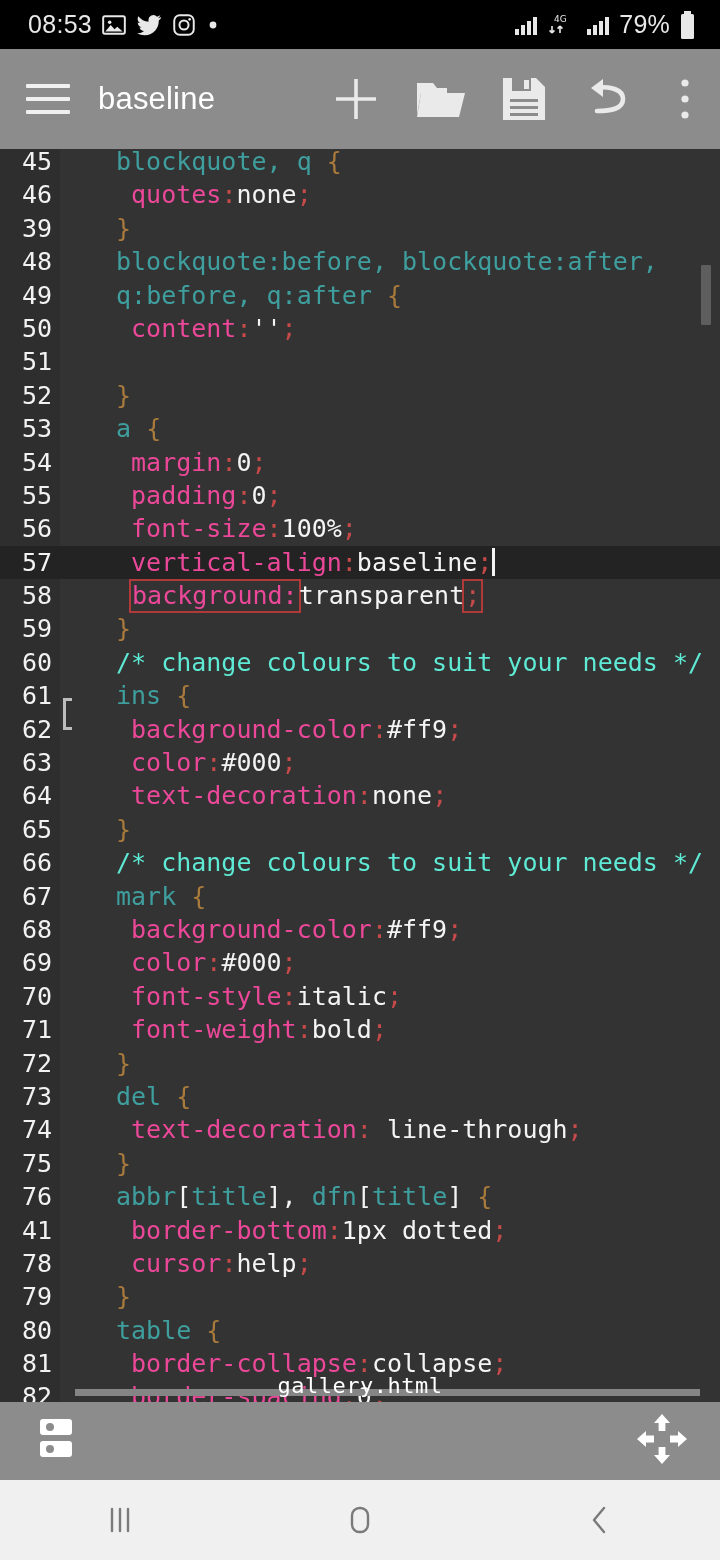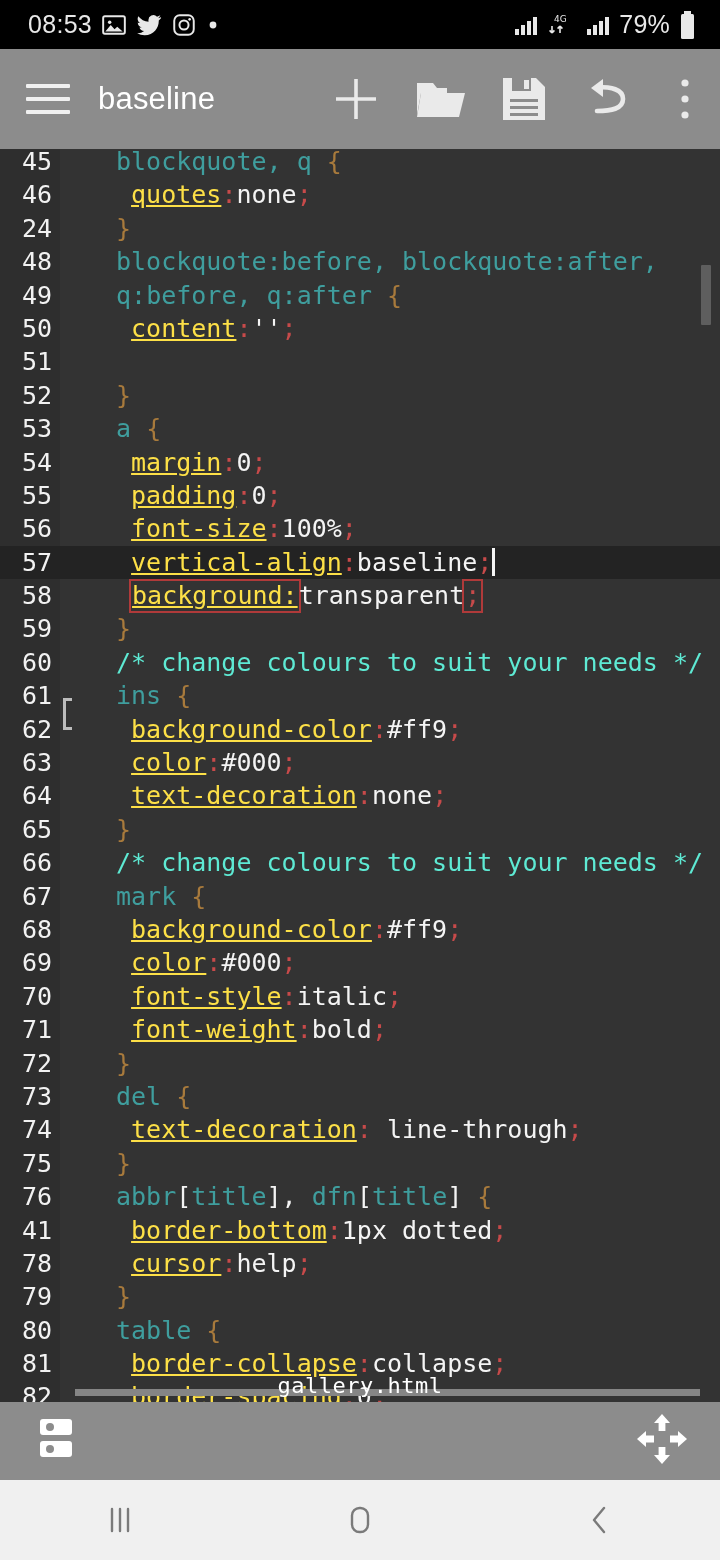--- a/index.html
+++ b/index.html
@@ -56,21 +56,21 @@
   }
   .line.cur { background:#232323; }
   .ln {
     position:absolute; left:0; top:0; width:52px; text-align:right;
     color:#f2f2f2; font-family:"DejaVu Sans Mono", monospace; font-size:25px;
   }
   .lt { position:absolute; left:68px; top:0;margin-left:48px; }
 
   
   .sel   { color:#3f9e9e; }          
-  .prop  { color:#fde047;text-decoration:underline; }          
+  .prop  { color:#ec4899; }          
   .val   { color:#f4f4f4; }          
   .punc  { color:#c74a4a; }          
   .brace { color:#a87a3c; }          
   .cmt   { color:#5eead4; }          
   .brk   { color:#f4f4f4; }          
 
   
   .errbox { outline:2px solid #b03a3a; outline-offset:0px; display:inline-block;
             line-height:30px; padding:0 1px; }
 
@@ -235,21 +235,21 @@
         </span>
       </div>
     </div>
   </div>
 
   <div class="editor">
     <div class="gutter"></div>
     <div class="code-area" id="code-area" style="margin-top: -4px;">
         <div class="line"><span class="ln">45</span><span class="lt"><span class="sel">blockquote</span><span class="sel">, </span><span class="sel">q</span><span class="val"> </span><span class="brace">{</span></span></div>
         <div class="line"><span class="ln">46</span><span class="lt"><span class="val"> </span><span class="prop">quotes</span><span class="punc">:</span><span class="val">none</span><span class="punc">;</span></span></div>
-        <div class="line"><span class="ln">24</span><span class="lt"><span class="brace">}</span></span></div>
+        <div class="line"><span class="ln">39</span><span class="lt"><span class="brace">}</span></span></div>
         <div class="line"><span class="ln">48</span><span class="lt"><span class="sel">blockquote</span><span class="sel">:</span><span class="sel">before</span><span class="sel">, </span><span class="sel">blockquote</span><span class="sel">:</span><span class="sel">after</span><span class="sel">,</span></span></div>
         <div class="line"><span class="ln">49</span><span class="lt"><span class="sel">q</span><span class="sel">:</span><span class="sel">before</span><span class="sel">, </span><span class="sel">q</span><span class="sel">:</span><span class="sel">after</span><span class="val"> </span><span class="brace">{</span></span></div>
         <div class="line"><span class="ln">50</span><span class="lt"><span class="val"> </span><span class="prop">content</span><span class="punc">:</span><span class="val">''</span><span class="punc">;</span></span></div>
         <div class="line"><span class="ln">51</span></div>
         <div class="line"><span class="ln">52</span><span class="lt"><span class="brace">}</span></span></div>
         <div class="line"><span class="ln">53</span><span class="lt"><span class="sel">a</span><span class="val"> </span><span class="brace">{</span></span></div>
         <div class="line"><span class="ln">54</span><span class="lt"><span class="val"> </span><span class="prop">margin</span><span class="punc">:</span><span class="val">0</span><span class="punc">;</span></span></div>
         <div class="line"><span class="ln">55</span><span class="lt"><span class="val"> </span><span class="prop">padding</span><span class="punc">:</span><span class="val">0</span><span class="punc">;</span></span></div>
         <div class="line"><span class="ln">56</span><span class="lt"><span class="val"> </span><span class="prop">font-size</span><span class="punc">:</span><span class="val">100%</span><span class="punc">;</span></span></div>
         <div class="line cur"><span class="ln">57</span><span class="lt"><span class="val"> </span><span class="prop">vertical-align</span><span class="punc">:</span><span class="val">baseline</span><span class="punc">;</span><span class="caret"></span></span></div>

